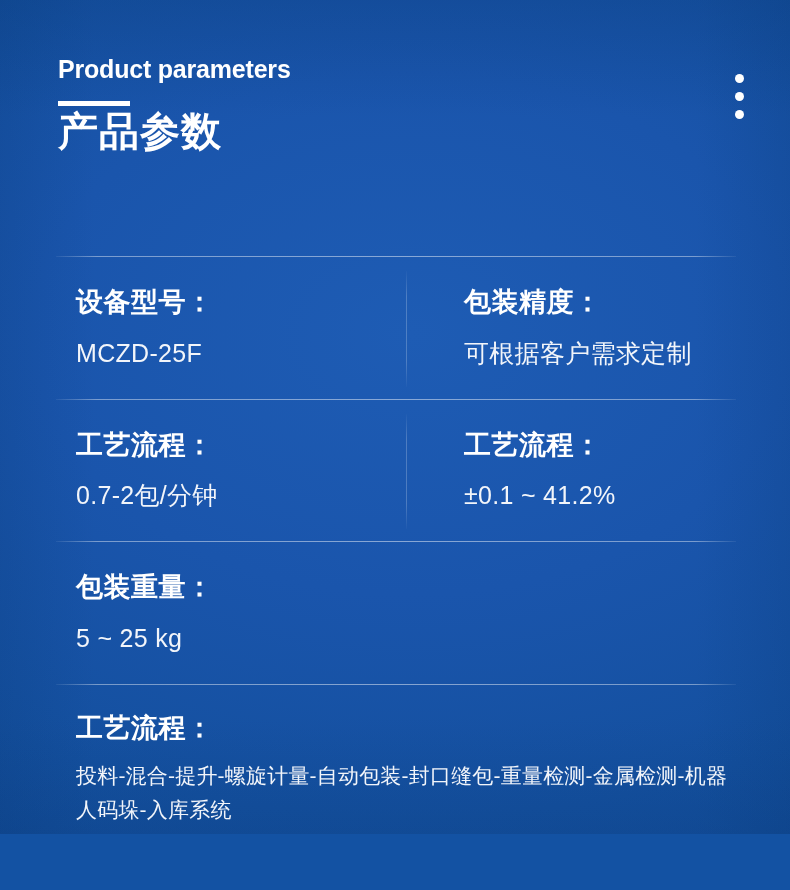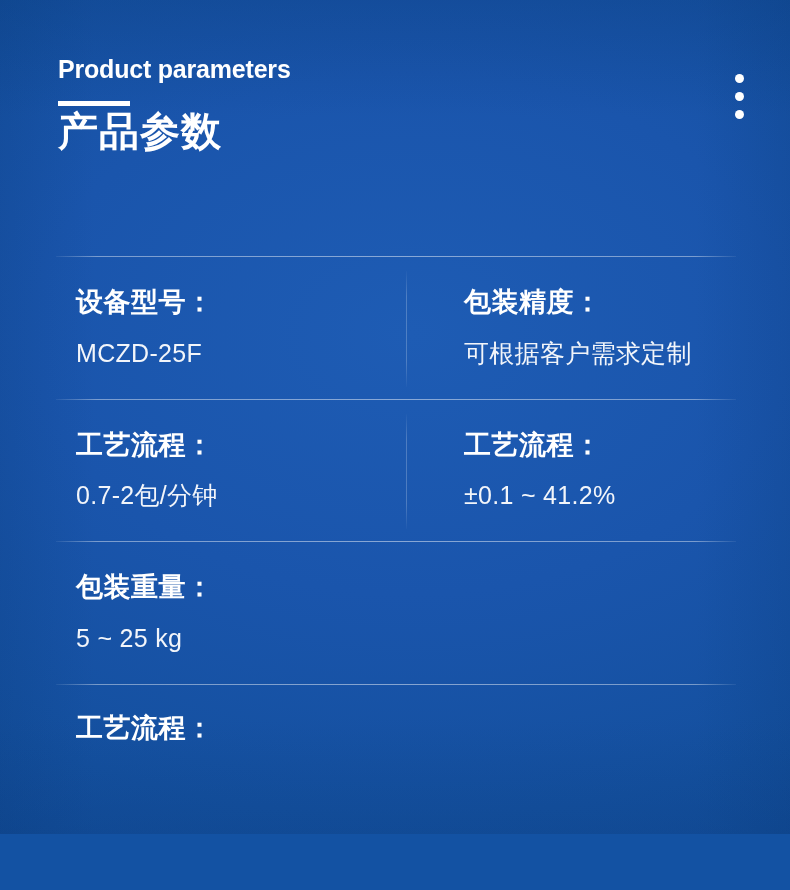--- a/index.html
+++ b/index.html
@@ -232,17 +232,20 @@
           <span class="line">5 ~ 25 kg</span>
         </div>
       </div>
     </div>
 
     <div class="divider"></div>
 
     <div class="row full flow">
       <div class="cell">
         <div class="spec-label">工艺流程：</div>
+        <div class="spec-value">
+          <span class="line">投料-混合-提升-螺旋计量-自动包装-封口缝包-重量检测-金属检测-机器人码垛-入库系统</span>
+        </div>
       </div>
     </div>
 
   </div>
 </div>
 
 </body></html>

